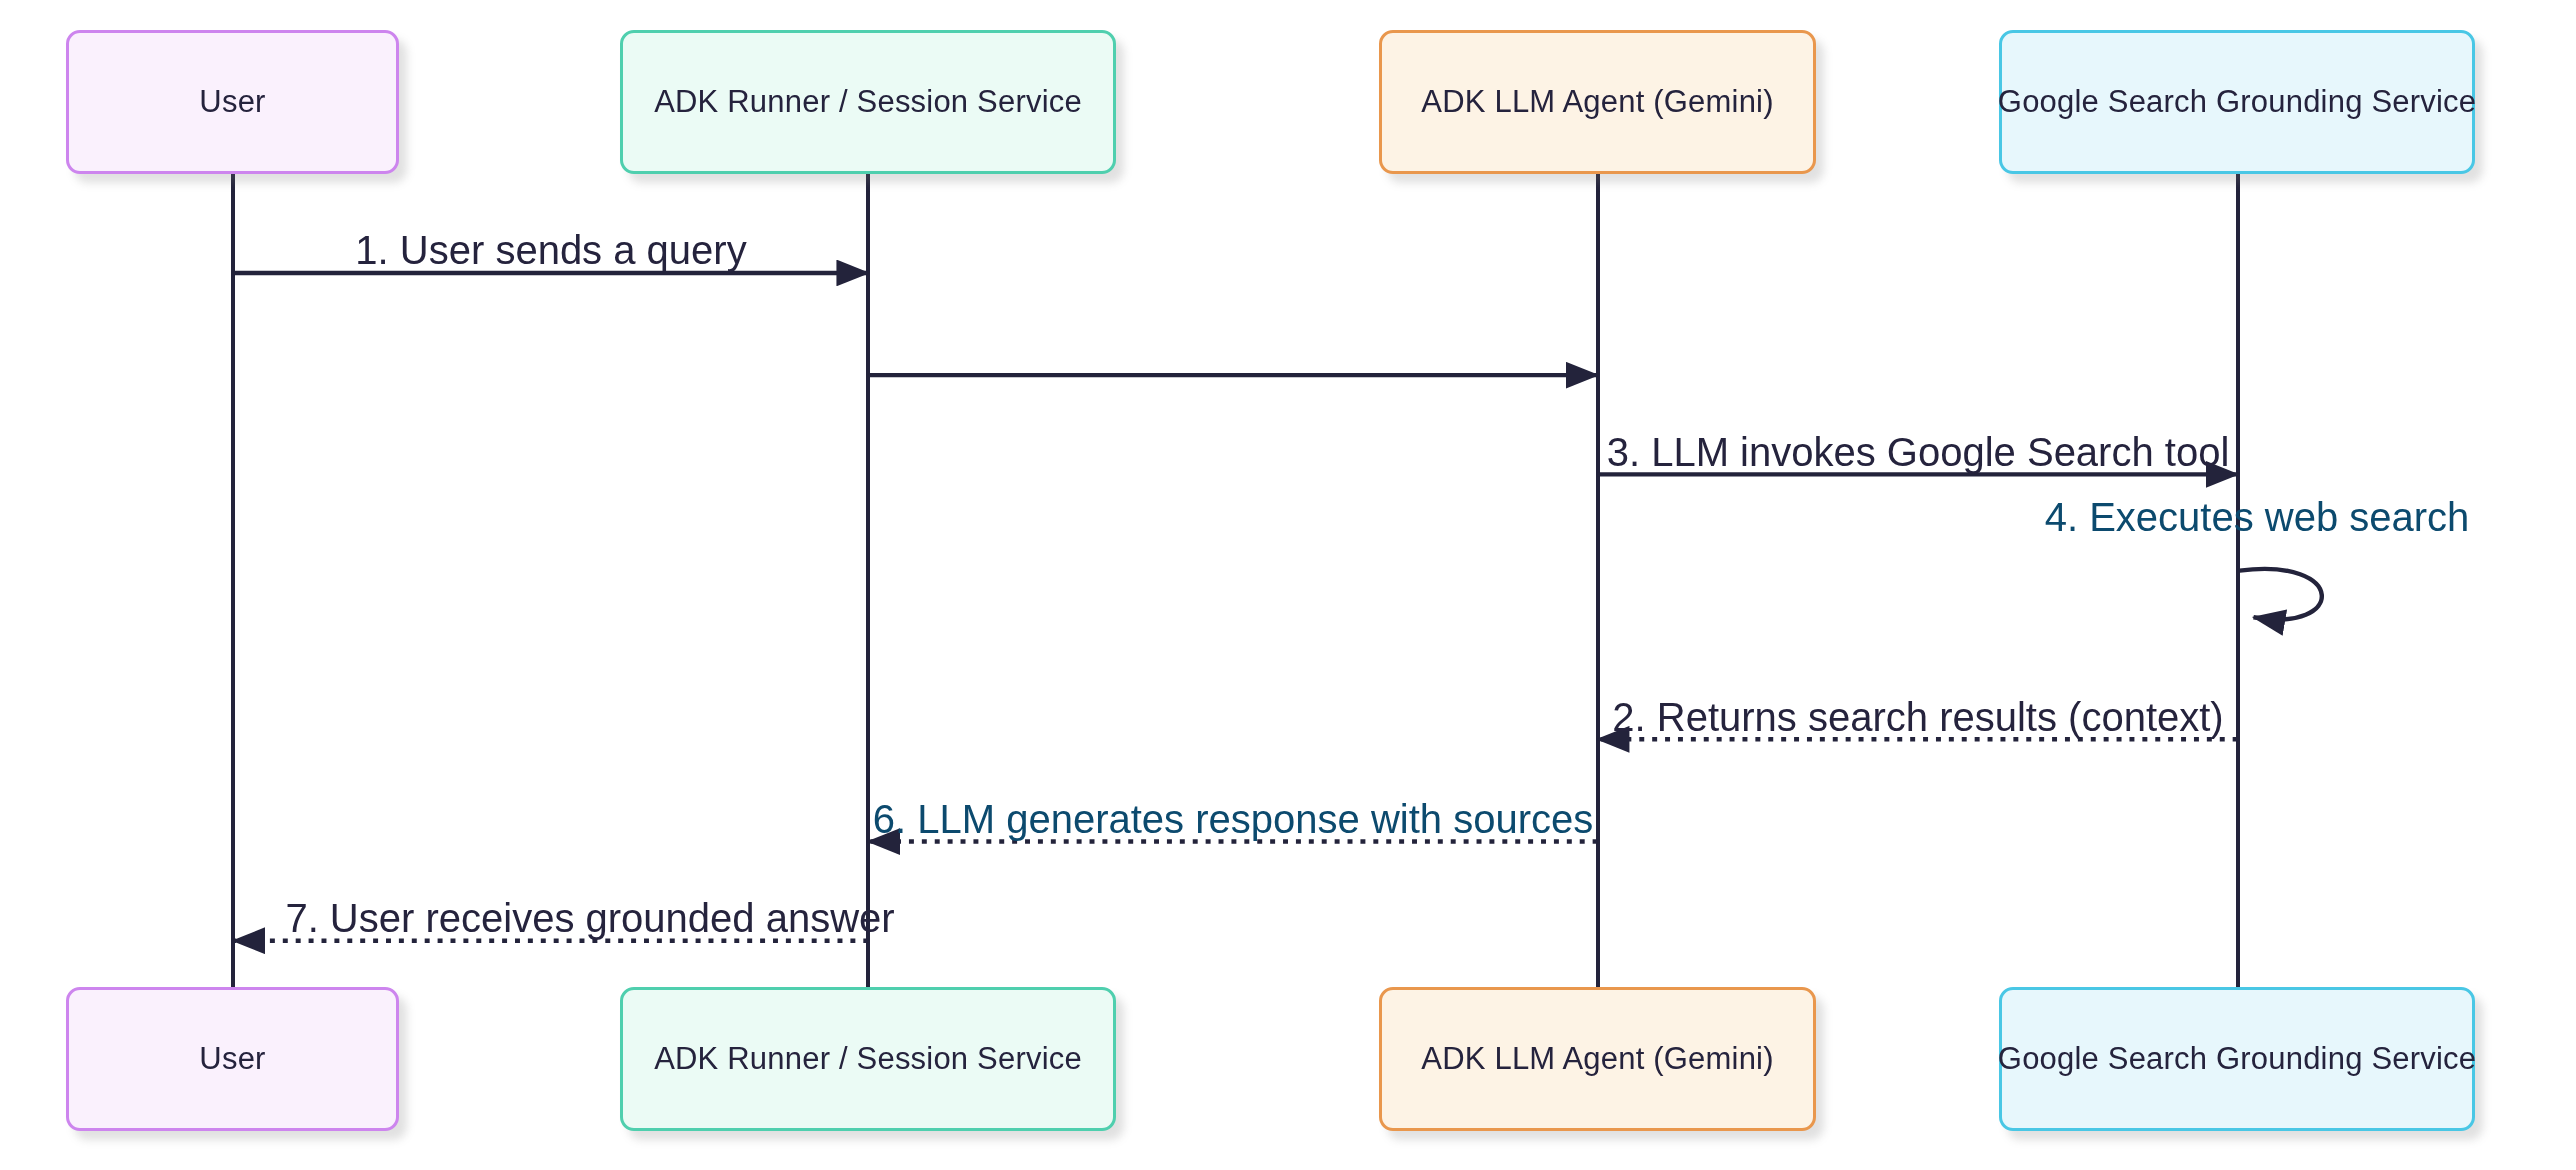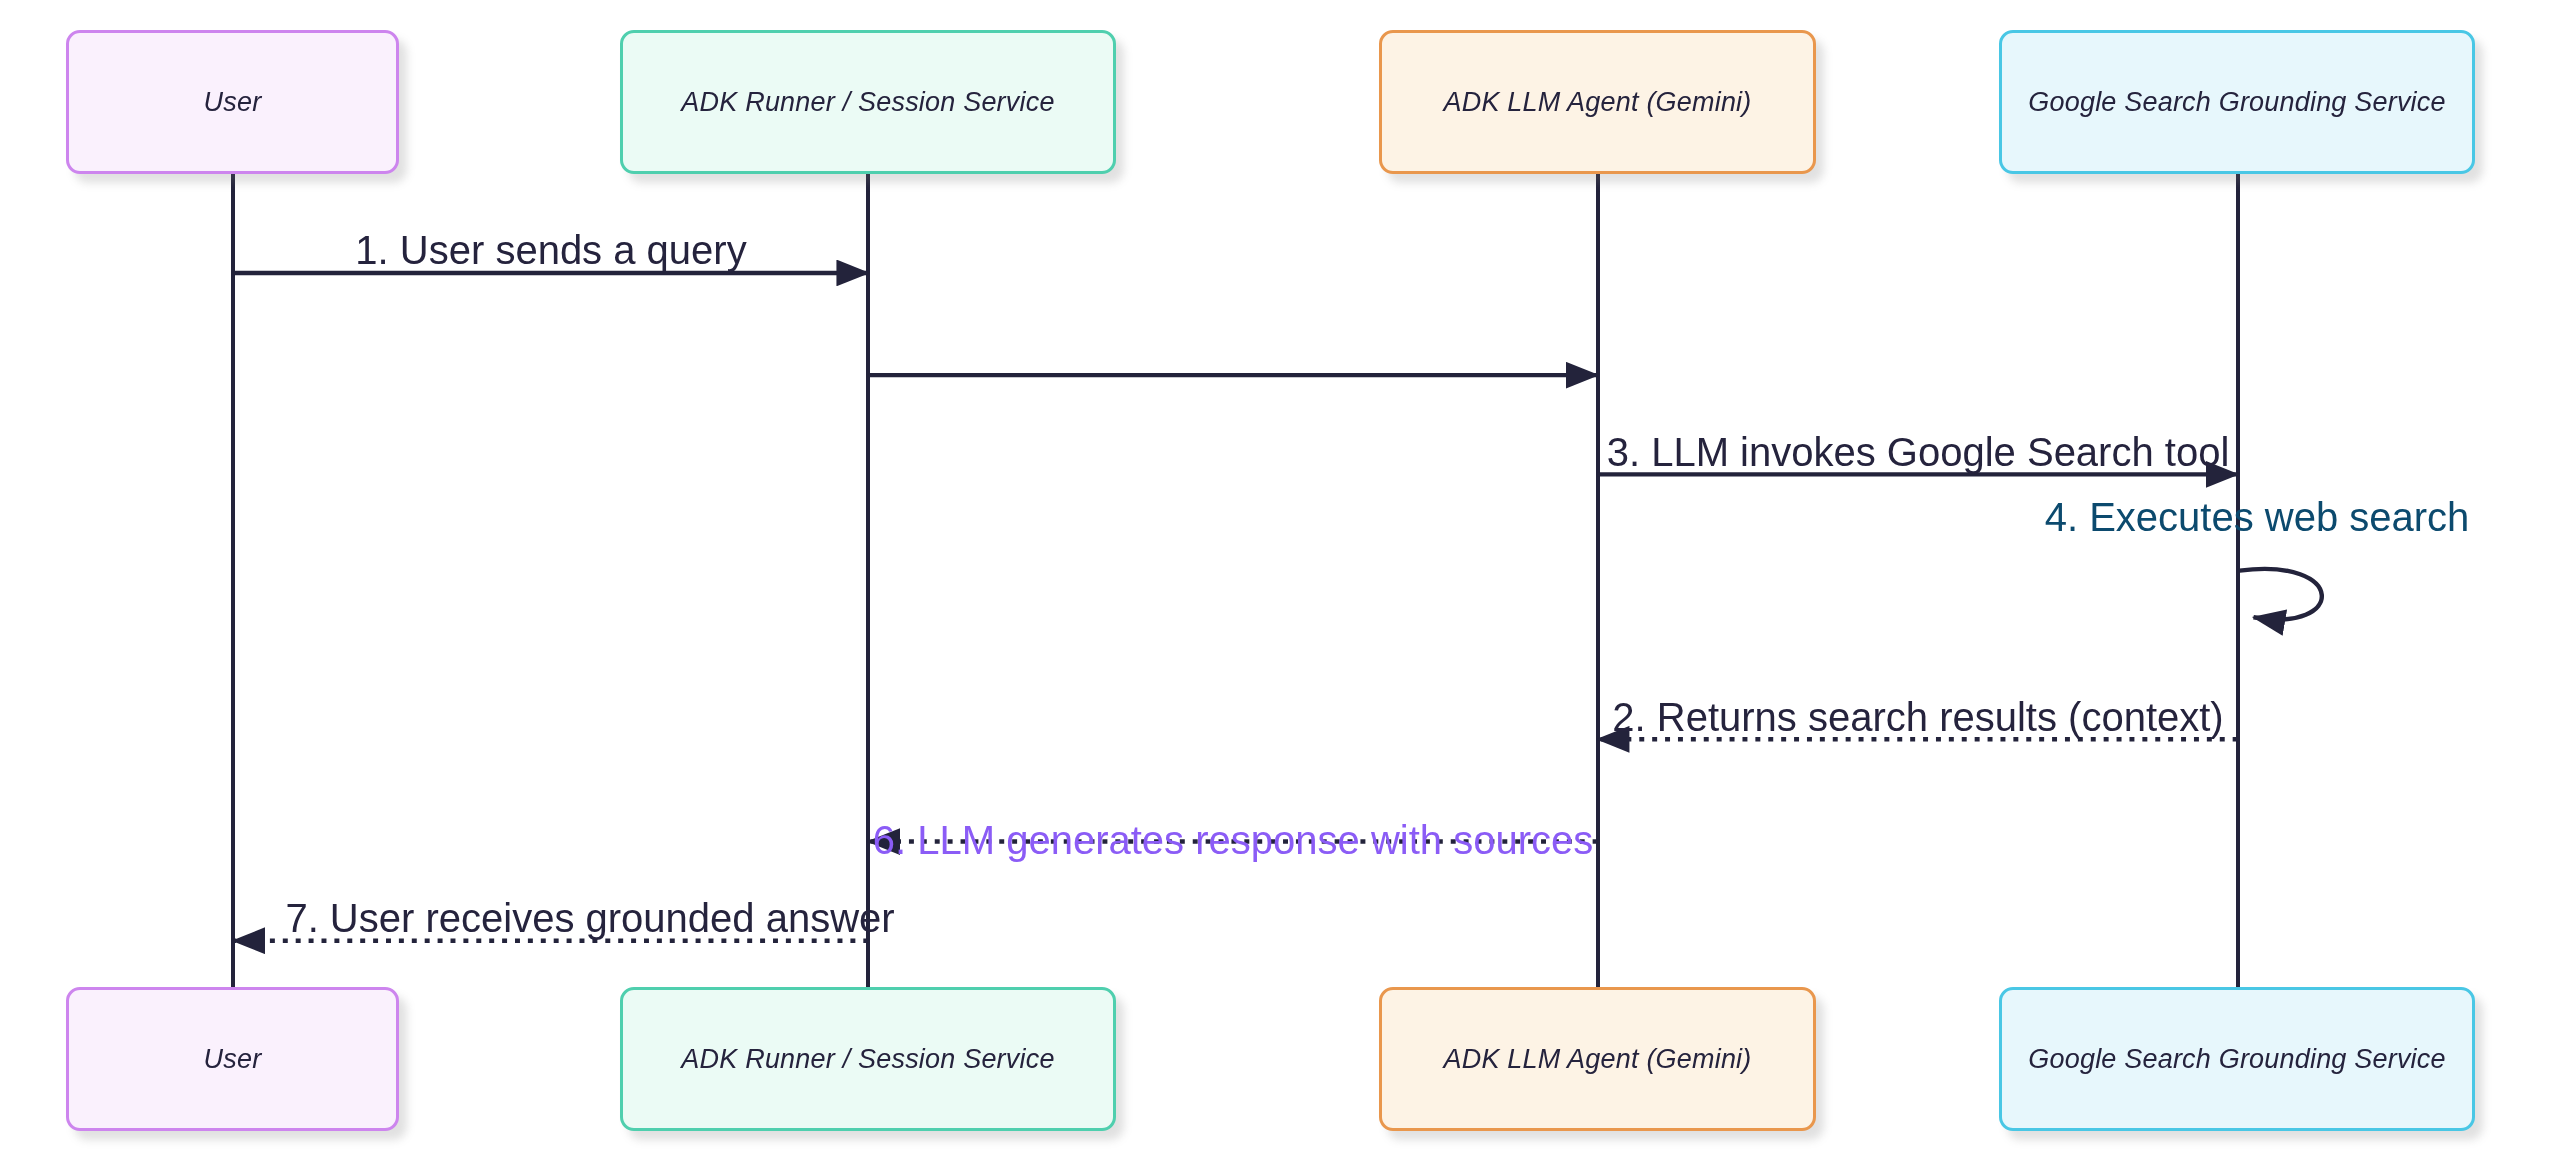--- a/index.html
+++ b/index.html
@@ -21,24 +21,23 @@
     border-radius: 14px;
     border: 3.5px solid;
     box-sizing: border-box;
     display: flex;
     align-items: center;
     justify-content: center;
     box-shadow: 8px 9px 9px rgba(120,120,120,0.22);
     z-index: 3;
   }
   .actor-label {
-    font-size: 27px;
+    font-size: 31px;
     letter-spacing: 0.2px;
     white-space: nowrap;
-    font-style: italic;
   }
   .lifeline {
     position: absolute;
     width: 4px;
     z-index: 1;
   }
   .msg-label {
     position: absolute;
     transform: translateX(-50%);
     font-size: 40px;
@@ -95,16 +94,16 @@
     <div class="actor-box" style="left: 1999px; top: 30px; width: 476px; border-color: rgb(73, 199, 229); background: rgb(231, 247, 252);">
       <span class="actor-label" style="color: rgb(37, 35, 61);">Google Search Grounding Service</span>
     </div>
     <div class="actor-box" style="left: 1999px; top: 987px; width: 476px; border-color: rgb(73, 199, 229); background: rgb(231, 247, 252);">
       <span class="actor-label" style="color: rgb(37, 35, 61);">Google Search Grounding Service</span>
     </div>
     <div class="msg-label" style="left: 551px; top: 228px; color: rgb(37, 35, 61);">1. User sends a query</div>
     <div class="msg-label" style="left: 1918px; top: 430px; color: rgb(37, 35, 61); text-align: center;">3. LLM invokes Google Search tool</div>
     <div class="msg-label" style="left: 2257px; top: 495px; color: #0c4a6e;">4. Executes web search</div>
     <div class="msg-label" style="left: 1918px; top: 695px; color: rgb(37, 35, 61);">2. Returns search results (context)</div>
-    <div class="msg-label" style="left: 1233px; top: 818px; color: #8b5cf6; text-align: right;">6. LLM generates response with sources</div>
+    <div class="msg-label" style="left: 1233px; top: 797px; color: #0c4a6e; text-align: right;">6. LLM generates response with sources</div>
     <div class="msg-label" style="left: 551px; top: 896px; color: rgb(37, 35, 61); margin-left: 39px;">7. User receives grounded answer</div>
   </div>
 
 
 </body></html>

